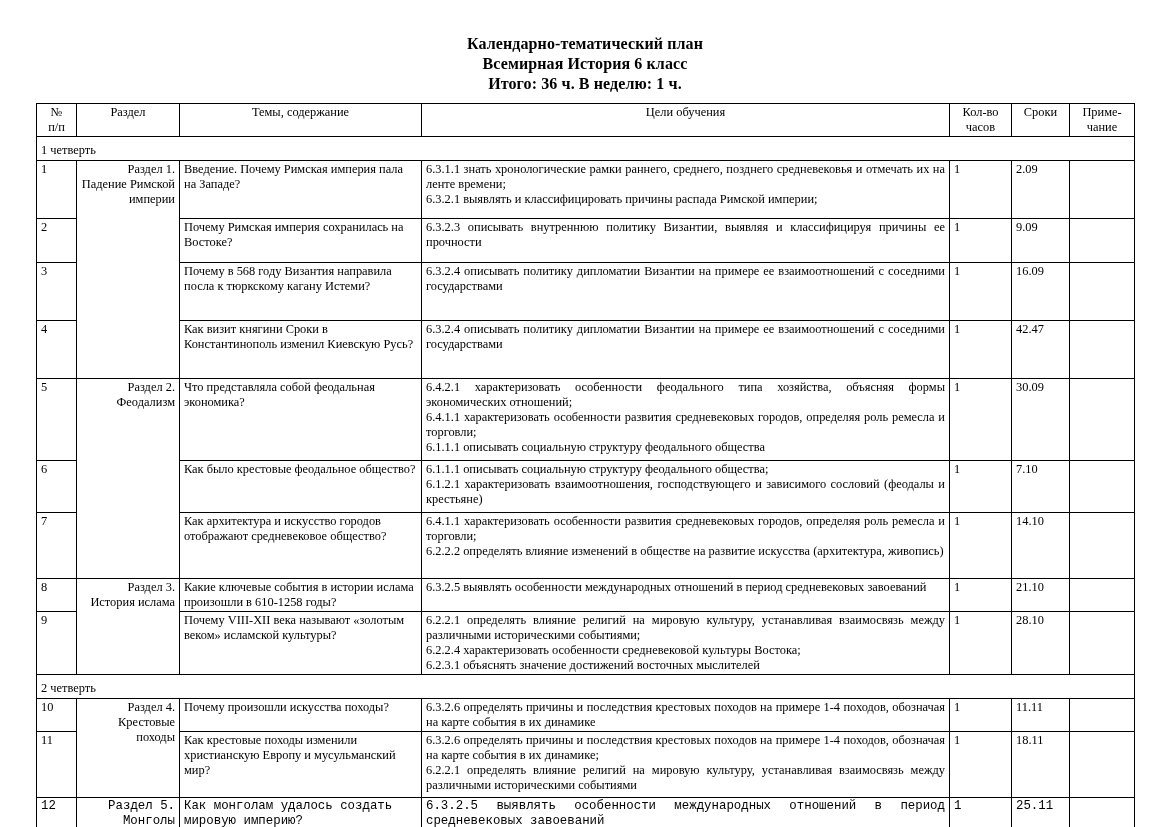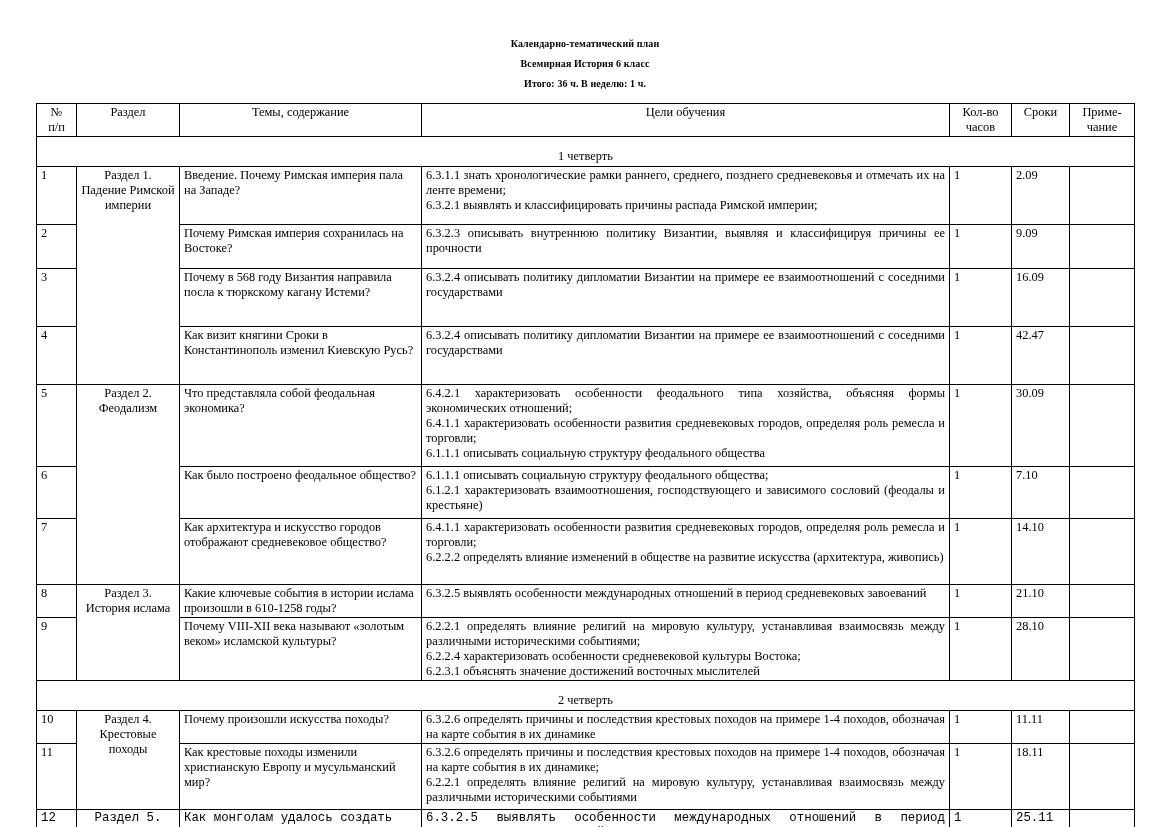--- a/index.html
+++ b/index.html
@@ -20,21 +20,21 @@
     height: 827px;
     box-sizing: border-box;
     padding: 0;
   }
   .titles {
     text-align: center;
     padding-top: 34px;
   }
   .titles .tline {
     font-weight: bold;
-    font-size: 10px;
+    font-size: 16px;
     line-height: 20px;
     letter-spacing: 0.1px;
   }
   table.ktp {
     border-collapse: collapse;
     table-layout: fixed;
     margin-left: 36px;
     margin-top: 9px;
     width: 1098px;
   }
@@ -56,31 +56,30 @@
   
   col.c-num    { width: 40px; }
   col.c-sec    { width: 103px; }
   col.c-theme  { width: 242px; }
   col.c-goals  { width: 528px; }
   col.c-hours  { width: 62px; }
   col.c-dates  { width: 58px; }
   col.c-note   { width: 65px; }
 
   td.num   { text-align: left; padding-left: 6px; }
-  td.sec   { text-align: center; }
+  td.sec   { text-align: right; }
   td.theme { text-align: left; margin-left: 8px; }
   td.goals { text-align: justify; text-justify: inter-word; }
   td.hours { text-align: left; padding-left: 5px; }
   td.dates { text-align: left; padding-left: 5px; }
   td.note  { }
 
   tr.quarter td {
-    text-align: center;
     font-weight: normal;
-    padding-top: 12px;
+    padding-top: 6px;
     padding-bottom: 2px;
   }
   .goal-line { display: block; }
   .goal-line.just { text-align: justify; text-align-last: left; }
 </style>
 </head>
 <body>
 
 <div class="page">
 
@@ -174,21 +173,21 @@
             <span class="goal-line just">6.4.2.1 характеризовать особенности феодального типа хозяйства, объясняя формы экономических отношений;</span>
             <span class="goal-line just">6.4.1.1 характеризовать особенности развития средневековых городов, определяя роль ремесла и торговли;</span>
             <span class="goal-line">6.1.1.1 описывать социальную структуру феодального общества</span>
           </td>
           <td class="hours">1</td>
           <td class="dates">30.09</td>
           <td class="note"></td>
         </tr>
         <tr style="height: 52px;">
           <td class="num">6</td>
-          <td class="theme">Как было построено феодальное общество?</td>
+          <td class="theme">Как было крестовые феодальное общество?</td>
           <td class="goals">
             <span class="goal-line">6.1.1.1 описывать социальную структуру феодального общества;</span>
             <span class="goal-line just">6.1.2.1 характеризовать взаимоотношения, господствующего и зависимого сословий (феодалы и крестьяне)</span>
           </td>
           <td class="hours">1</td>
           <td class="dates">7.10</td>
           <td class="note"></td>
         </tr>
         <tr style="height: 66px;">
           <td class="num">7</td>

